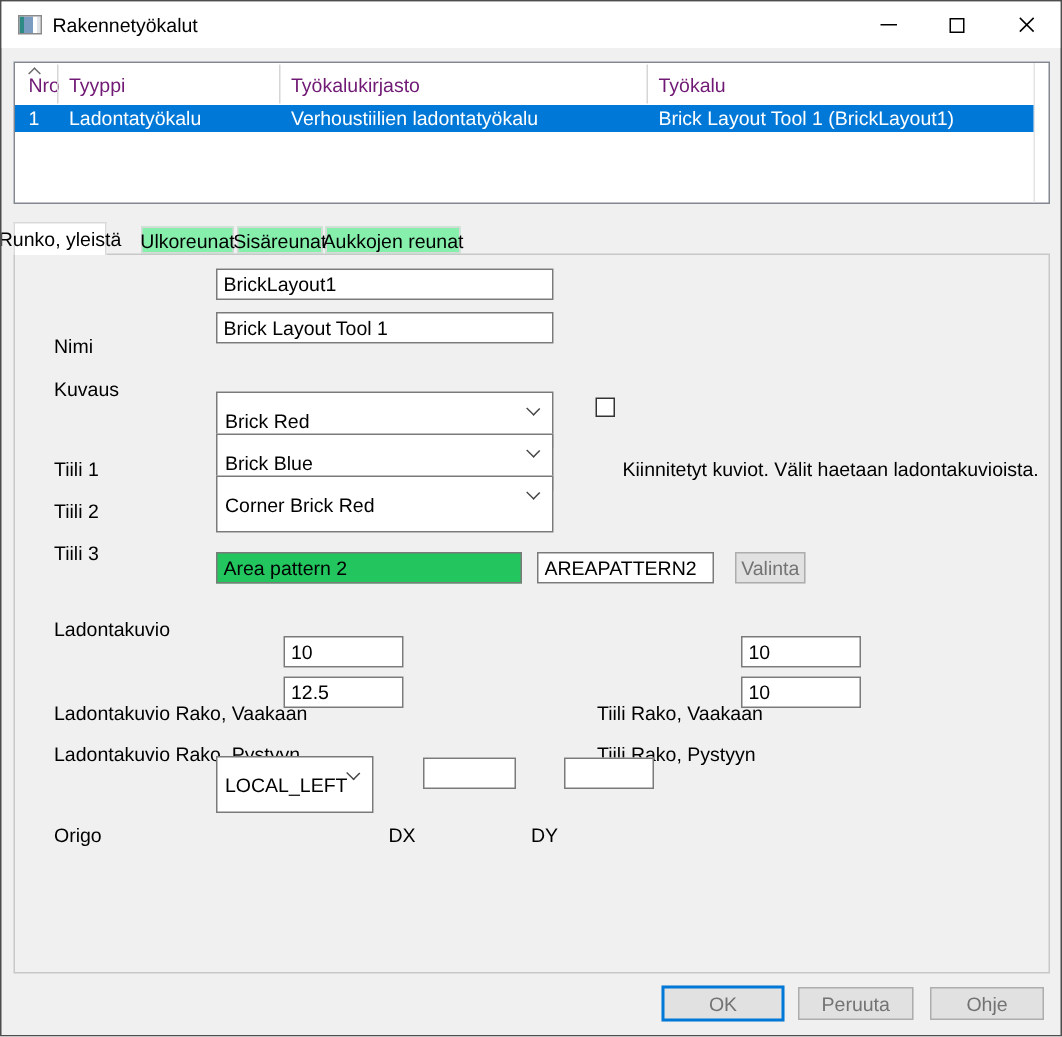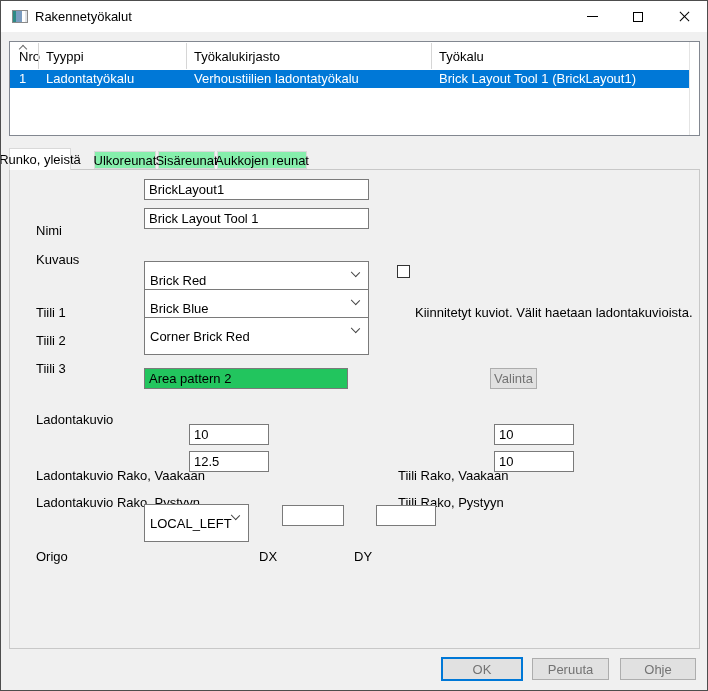--- a/index.html
+++ b/index.html
@@ -21,21 +21,21 @@
   .close-glyph { position:relative; width:11px; height:11px; }
   .close-glyph::before,.close-glyph::after { content:""; position:absolute; left:-1px; top:5px;
       width:13px; height:1px; background:#000; }
   .close-glyph::before { transform:rotate(45deg); }
   .close-glyph::after  { transform:rotate(-45deg); }
 
   
   .listview { position:absolute; left:8px; top:40px; width:691px; height:95px;
               background:#fff; border:1px solid #828790; }
   .lv-inner { position:relative; width:100%; height:100%; }
-  .hcell { position:absolute; top:0; height:28px; display:flex; align-items:center; font-size:13px; color:#000000; }
+  .hcell { position:absolute; top:0; height:28px; display:flex; align-items:center; font-size:13px; color:#701a75; }
   .hdiv  { position:absolute; top:1px; height:26px; width:1px; background:#d6d6d6; }
   .hdiv-full { position:absolute; top:0; bottom:0; width:1px; background:#e4e4e4; }
   .sort-caret { position:absolute; left:10px; top:2px; width:7px; height:7px; }
   .sort-caret::before { content:""; position:absolute; left:0; top:2px; width:5px; height:5px;
       border-left:1px solid #6b6b6b; border-top:1px solid #6b6b6b; transform:rotate(45deg); }
   .lv-row { position:absolute; left:0; top:28px; width:679px; height:18px; }
   .lv-row.selected { background:#0078d7; color:#fff; }
   .lv-cell { position:absolute; top:1px; white-space:nowrap; font-size:13px; }
 
   
@@ -132,20 +132,21 @@
   <div class="combo" style="left:143px; top:316px; width:225px;">
     <span>Corner Brick Red</span>
     <span class="chev"></span>
   </div>
 
   <span class="checkbox" style="left:396px; top:264px;"></span>
   <span class="lbl" style="left:414px; top:264px;">Kiinnitetyt kuviot. Välit haetaan ladontakuvioista.</span>
 
   <span class="lbl" style="left:35px; top:371px;">Ladontakuvio</span>
   <input class="txt readonly" style="left: 143px; top: 367px; width: 204px;" readonly="" value="Area pattern 2">
+  <input class="txt" style="left: 357px; top: 367px; width: 118px;" value="AREAPATTERN2">
   <button class="btn" style="left:489px; top:367px; width:47px; height:21px;">Valinta</button>
 
   <span class="lbl" style="left:35px; top:427px;">Ladontakuvio Rako, Vaakaan</span>
   <input class="txt" style="left: 188px; top: 423px; width: 80px;" value="10">
   <span class="lbl" style="left:397px; top:427px;">Tiili Rako, Vaakaan</span>
   <input class="txt" style="left: 493px; top: 423px; width: 80px;" value="10">
 
   <span class="lbl" style="left:35px; top:454px;">Ladontakuvio Rako, Pystyyn</span>
   <input class="txt" style="left: 188px; top: 450px; width: 80px;" value="12.5">
   <span class="lbl" style="left:397px; top:454px;">Tiili Rako, Pystyyn</span>

